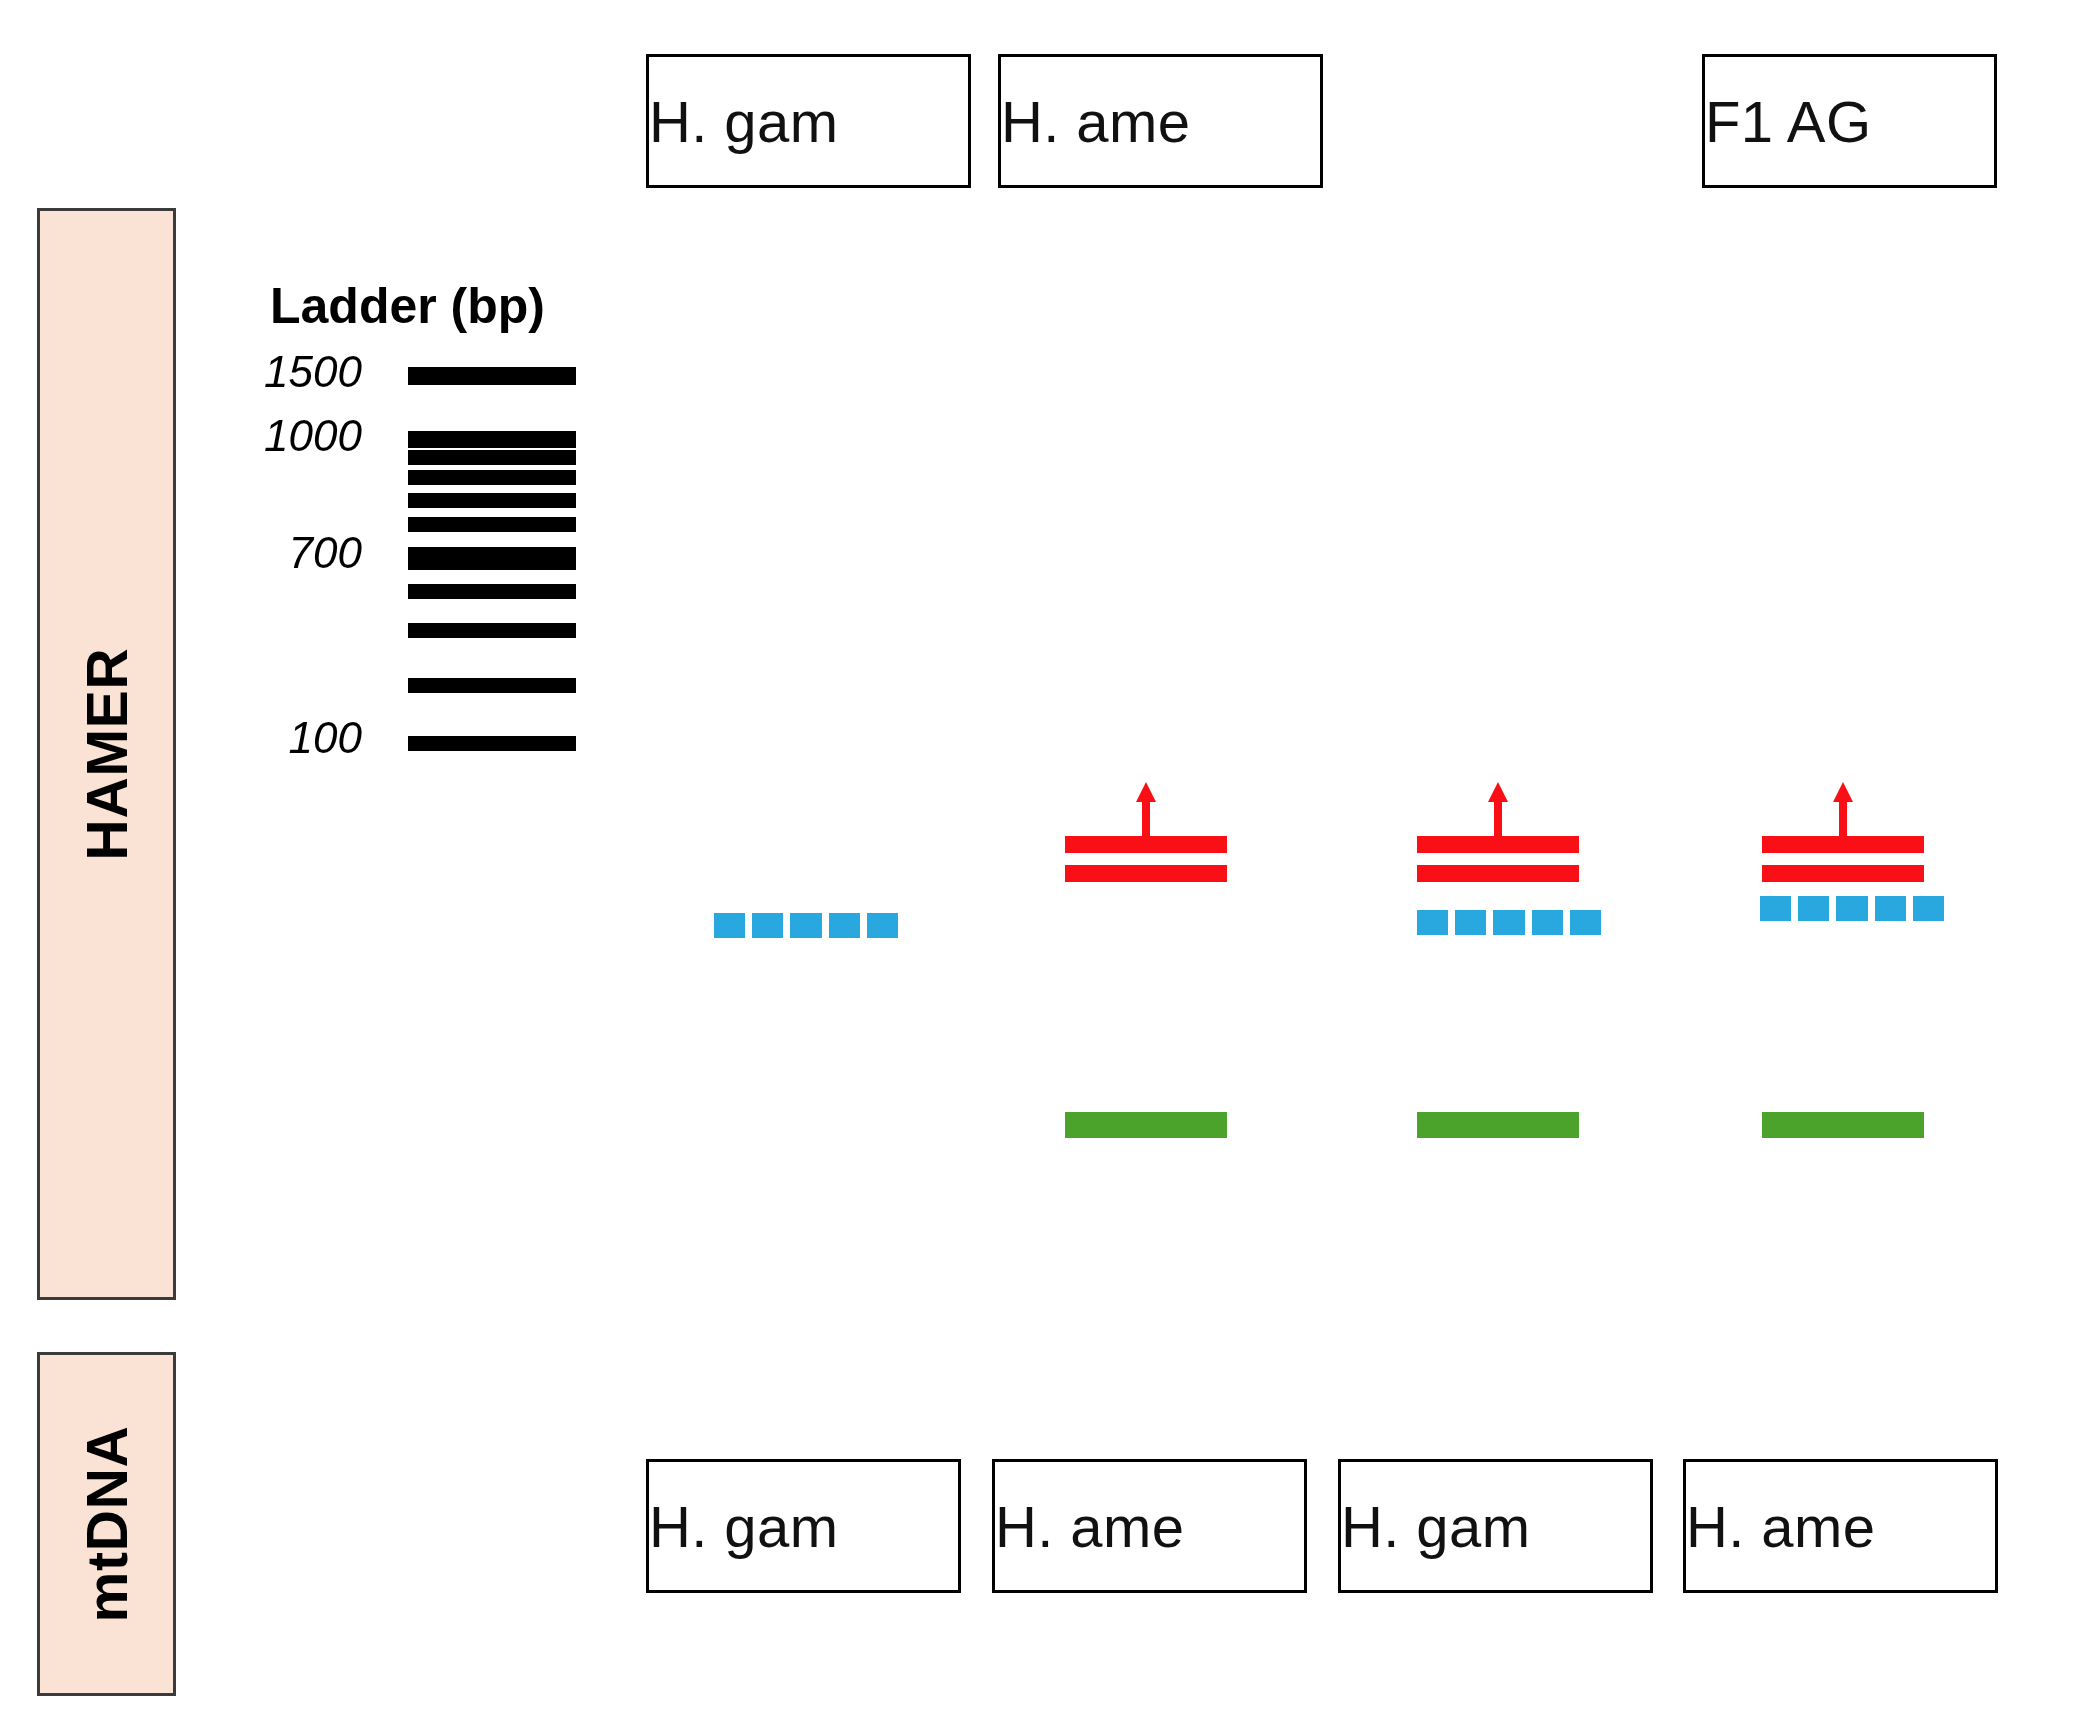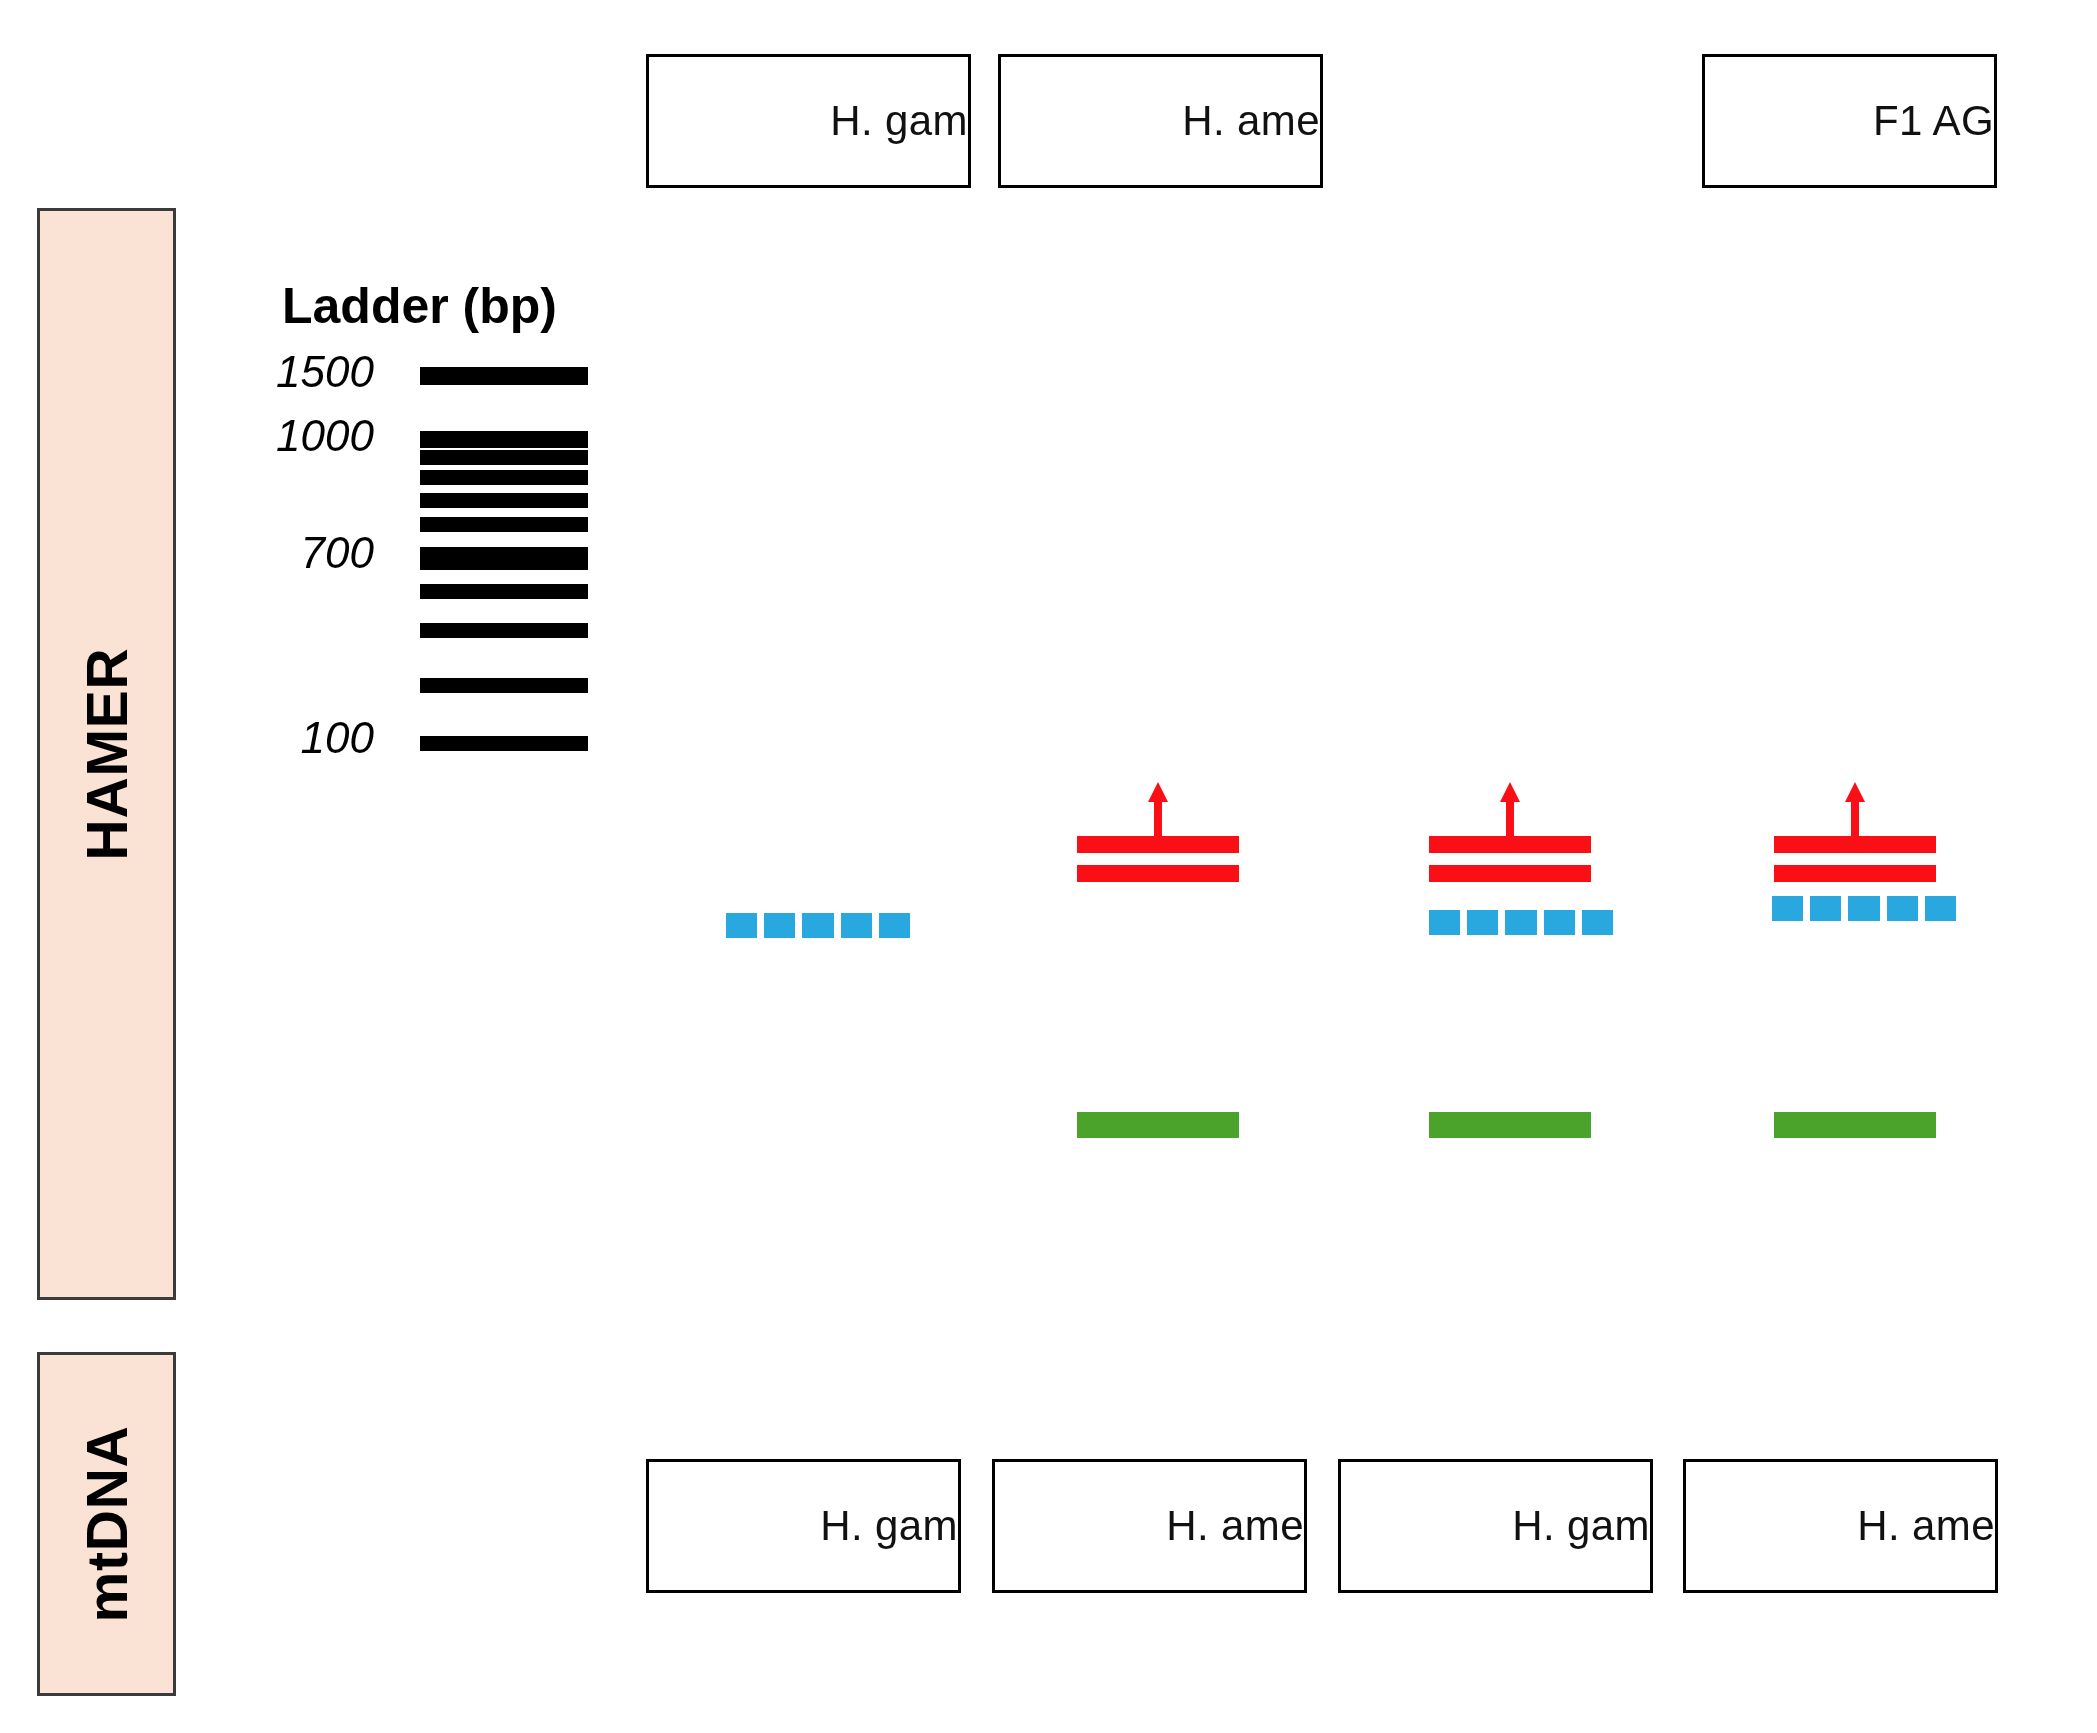--- a/index.html
+++ b/index.html
@@ -9,22 +9,22 @@
   }
   .root{position:absolute;inset:0;}
 
   
   .top-label-row{position:absolute;left:0;top:0;width:2097px;height:191px;}
   .samplebox{
     position:absolute;
     box-sizing:border-box;
     border:3.8px solid #000000;
     background:#ffffff;
-    display:flex;align-items:center;justify-content:flex-end;
-    font-size:42px;
+    display:flex;align-items:center;justify-content:flex-start;
+    font-size:58px;
     color:#111111;
     letter-spacing:0.4px;
     white-space:nowrap;
   }
 
   
   .sidetab{
     position:absolute;
     box-sizing:border-box;
     border:3.8px solid #3b3b3b;
@@ -98,21 +98,21 @@
     </div>
     <div class="samplebox" style="left:1702px;top:54px;width:295px;height:134px;">
       <span>F1 AG</span>
     </div>
   </div>
 
   <div class="sidetab" style="left:37px;top:208px;width:139px;height:1092px;">
     <span>HAMER</span>
   </div>
 
-  <div class="panel" style="left:236px;top:208px;width:1829px;height:1092px;">
+  <div class="panel" style="left:224px;top:208px;width:1829px;height:1092px;">
 
     <div class="ladder-title" style="left:46px;top:69px;">Ladder (bp)</div>
 
     <div class="ladder-num" style="left:-84px;top:139px;width:222px;">1500</div>
     <div class="ladder-num" style="left:-84px;top:203px;width:222px;">1000</div>
     <div class="ladder-num" style="left:-84px;top:320px;width:222px;">700</div>
     <div class="ladder-num" style="left:-84px;top:505px;width:222px;">100</div>
 
     <div class="ladder-band" style="left:184px;top:159px;width:168px;height:18.4px;"></div>
     <div class="ladder-band" style="left:184px;top:223px;width:168px;height:17px;"></div>

